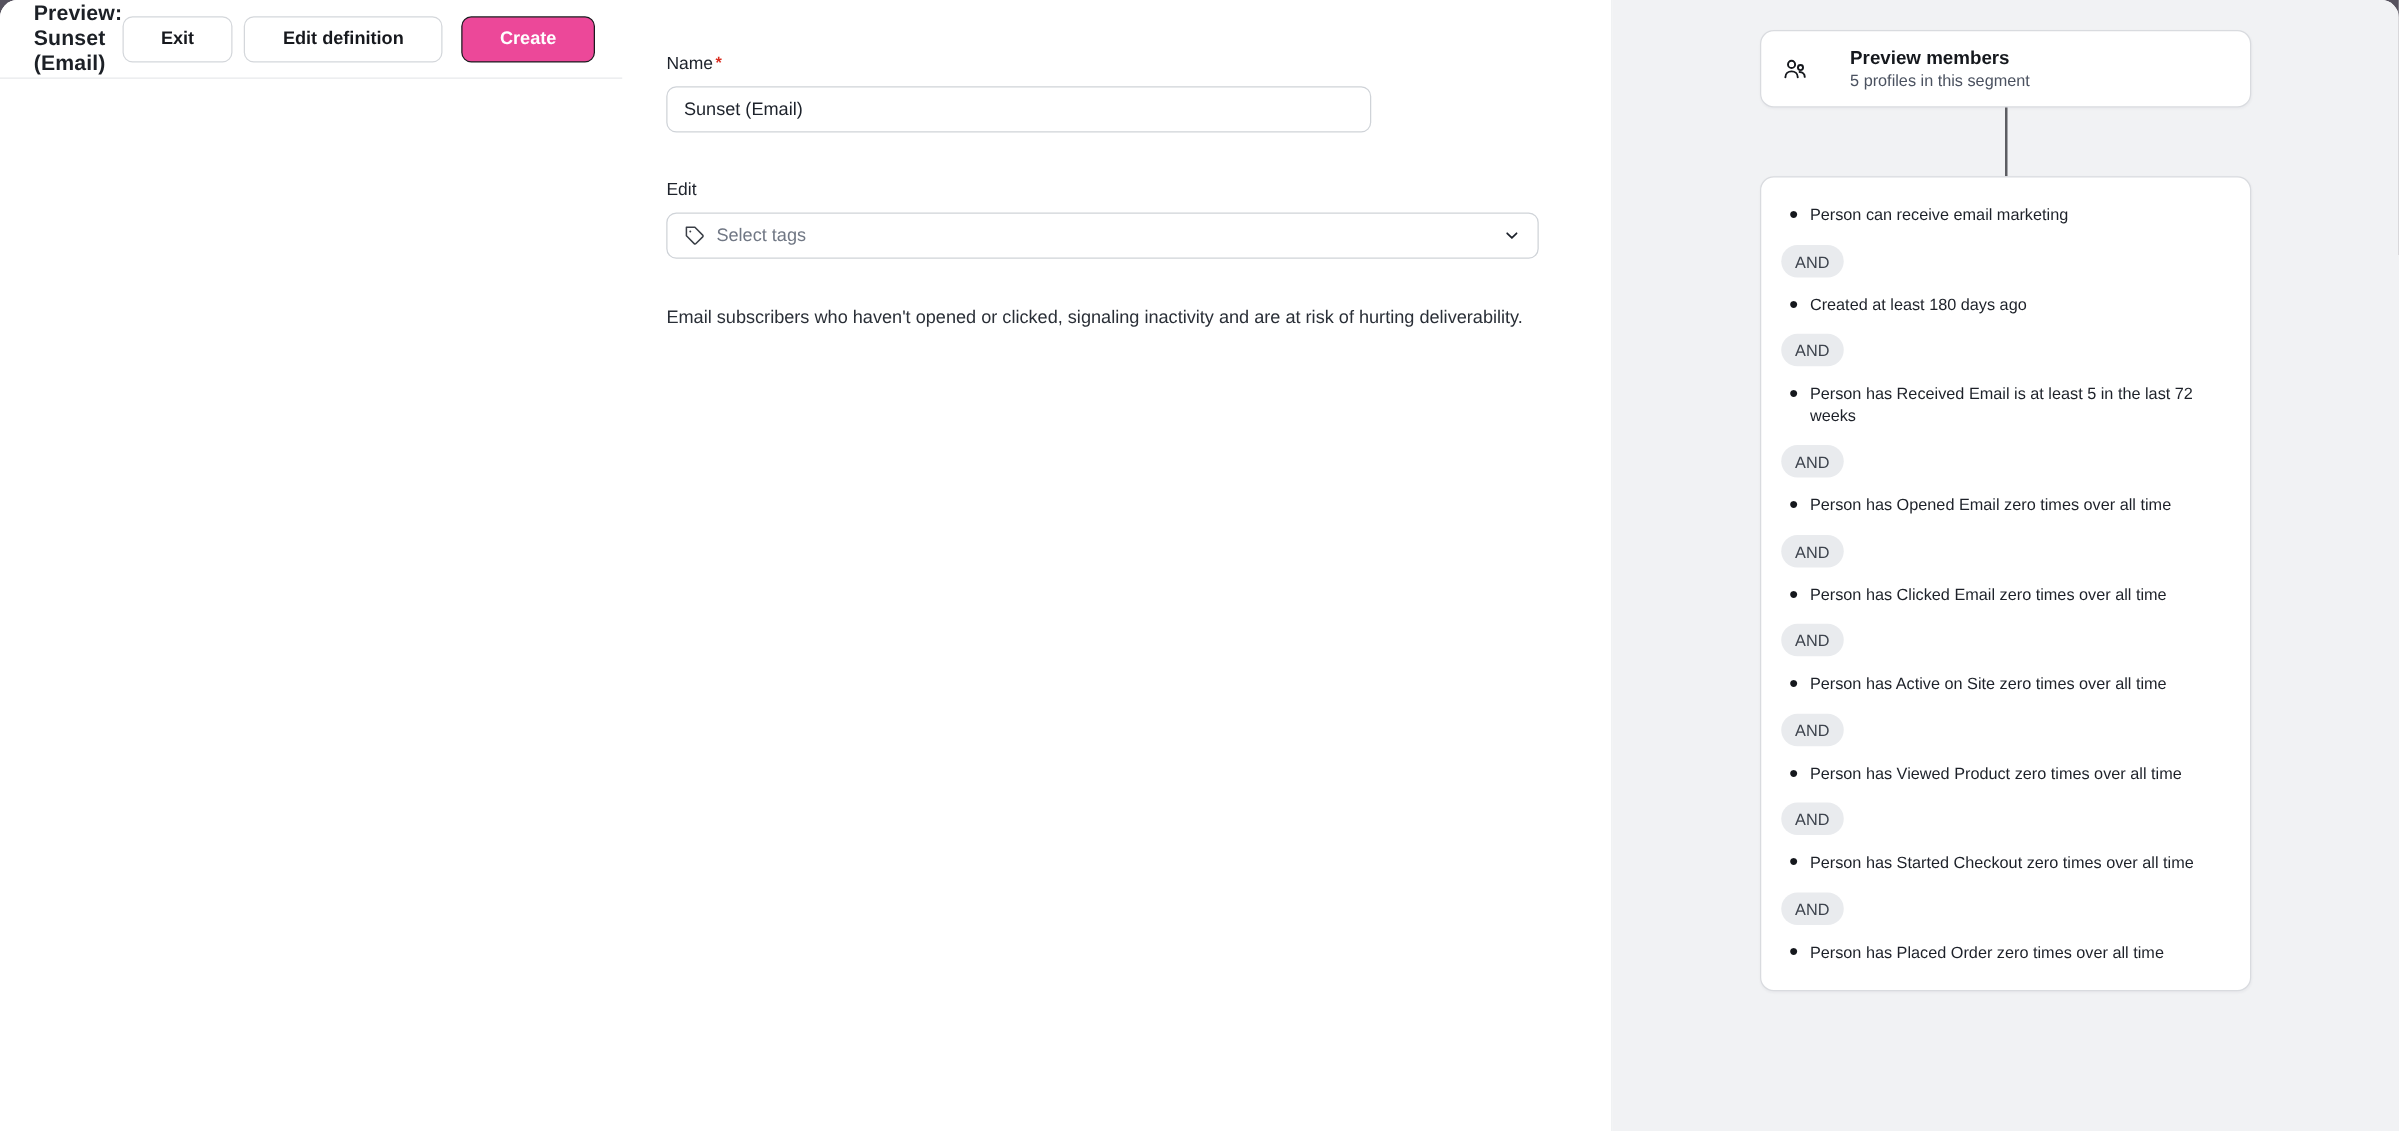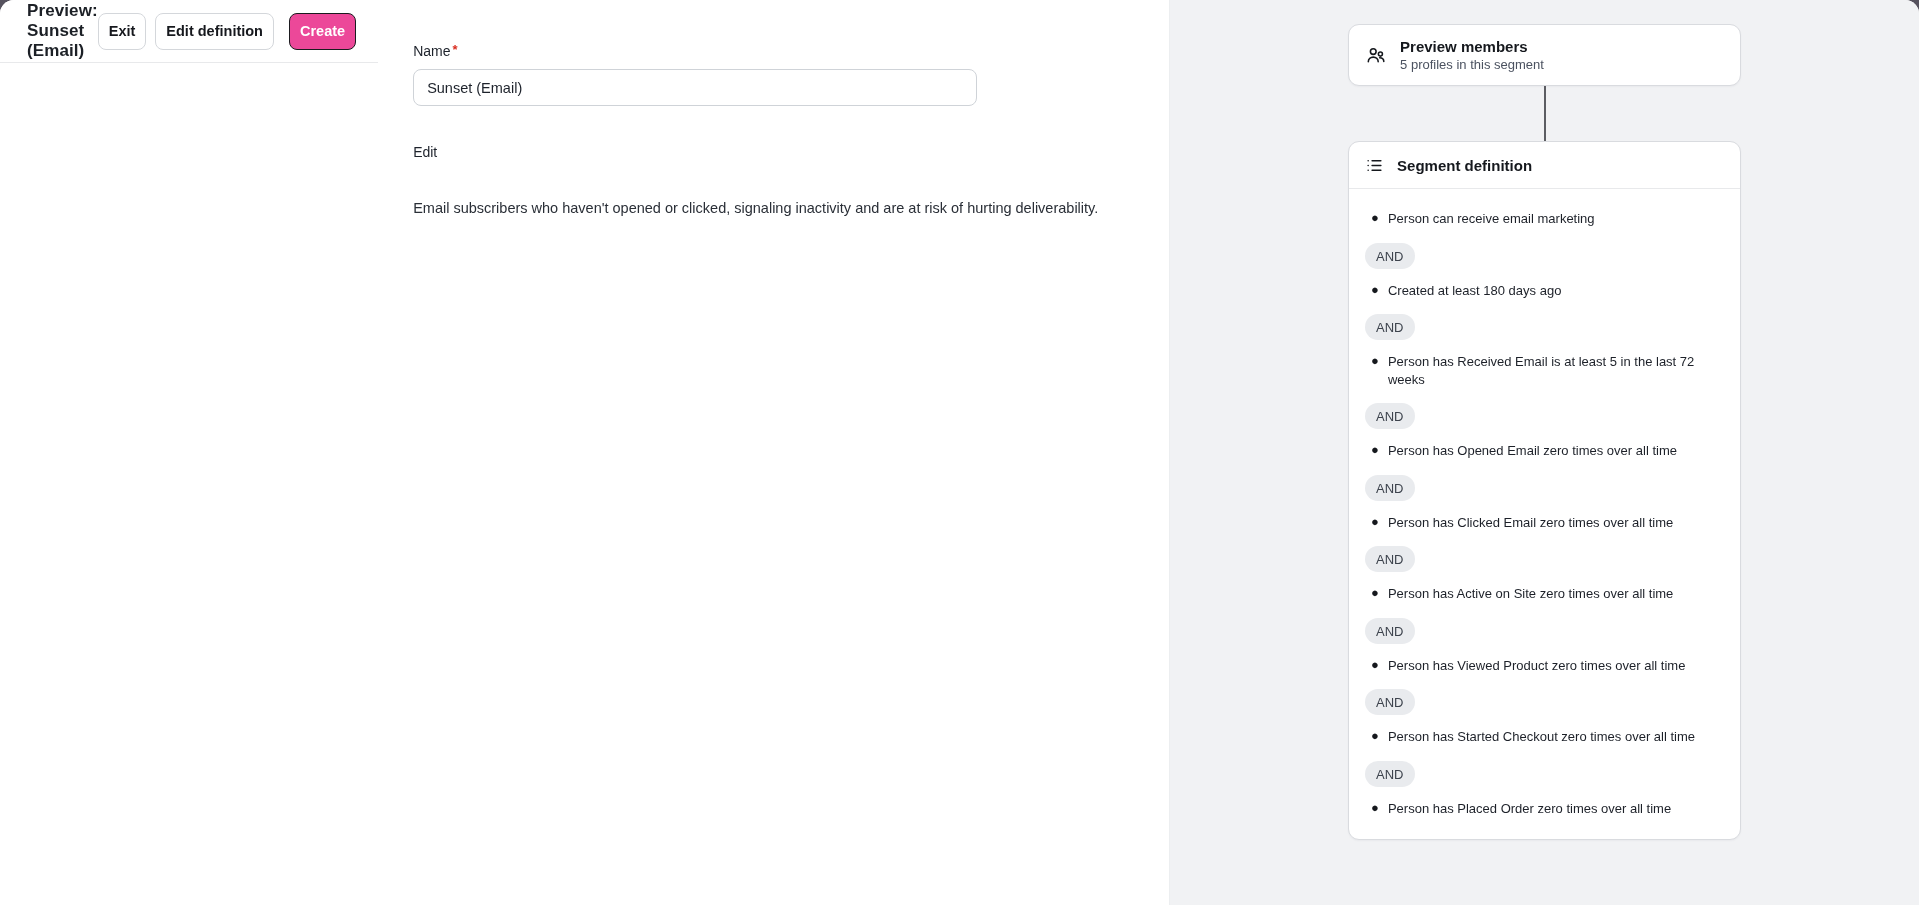--- a/index.html
+++ b/index.html
@@ -20,21 +20,21 @@
   .topbar {
     height: 63px; flex: 0 0 63px;
     display: flex; align-items: center; justify-content: space-between;
     padding: 0 22px 0 27px;
     background: #fff;
     border-bottom: 1px solid #e8e9eb;
   }
   .page-title { font-size: 17px; font-weight: 700; color: #1c2026; letter-spacing: .1px; }
   .topbar-actions { display: flex; align-items: center; gap: 9px; }
   .btn {
-    height: 37px; padding: 0 10px;
+    height: 37px; padding: 0 30px;
     border-radius: 8px; font-size: 14.5px; font-weight: 600;
     font-family: "Liberation Sans", sans-serif;
     cursor: pointer; white-space: nowrap;
   }
   .btn-outline { background: #fff; border: 1px solid #d4d7db; color: #16181d; }
   .btn-dark { background: #ec4899; border: 1px solid #1b1b1f; color: #ffffff; margin-left: 6px; }
   
   .body { flex: 1; display: flex; min-height: 0; }
   .left-panel {
     width: 792px; flex: 0 0 792px;
@@ -75,21 +75,21 @@
   .desc-text { font-size: 14.5px; color: #2a2f37; line-height: 1.45; max-width: 710px; }
   
   .card {
     width: 393px;
     background: #fff;
     border: 1px solid #d9dbdf;
     border-radius: 11px;
     box-shadow: 0 1px 2px rgba(16,24,40,.04);
   }
   .pm-card { padding: 13px 16px; display: flex; align-items: center; gap: 13px; cursor: pointer; }
-  .pm-text { display: flex; flex-direction: column; gap: 2px; }
+  .pm-text { display: flex; flex-direction: column; gap: 2px; margin-left: 20px; }
   .card-title { font-size: 15px; font-weight: 700; color: #15181d; }
   .pm-sub { font-size: 13px; color: #4b5260; }
   .connector { width: 2px; height: 55px; background: #5c5d62; }
   .seg-card { margin-bottom: 24px; }
   .seg-header {
     display: flex; align-items: center; gap: 13px;
     padding: 14px 16px 13px 16px;
     border-bottom: 1px solid #e8e9eb;
   }
   .seg-body { padding: 21px 16px 18px 16px; }
@@ -126,20 +126,34 @@
 
     <section class="left-panel">
 
       <div class="field">
         <span class="field-label">Name</span><span class="required">*</span>
         <input class="text-input" type="text" value="Sunset (Email)" style="">
       </div>
 
       <div class="field">
         <span class="field-label">Edit</span>
+        <div class="select-box">
+          <span class="icon">
+            <svg width="17" height="17" viewBox="0 0 24 24" fill="none" stroke="currentColor" stroke-width="1.7" stroke-linejoin="round">
+                <path d="M12.6 2.6H3v9.6l8.8 8.8a1.4 1.4 0 0 0 2 0l7.6-7.6a1.4 1.4 0 0 0 0-2L12.6 2.6z"></path>
+                <circle cx="7.4" cy="7.4" r="1.1" fill="currentColor" stroke="none"></circle>
+              </svg>
+          </span>
+          <span class="select-placeholder">Select tags</span>
+          <span class="icon">
+            <svg width="15" height="15" viewBox="0 0 24 24" fill="none" stroke="#1d222b" stroke-width="2.2" stroke-linecap="round" stroke-linejoin="round">
+                <path d="M6 9l6 6 6-6"></path>
+              </svg>
+          </span>
+        </div>
       </div>
 
       <div>
         <p class="desc-text">Email subscribers who haven't opened or clicked, signaling inactivity and are at risk of hurting deliverability.</p>
       </div>
 
     </section>
 
     <section class="right-panel">
 
@@ -154,31 +168,20 @@
         </span>
         <div class="pm-text">
           <span class="card-title">Preview members</span>
           <span class="pm-sub">5 profiles in this segment</span>
         </div>
       </div>
 
       <div class="connector"></div>
 
       <div class="card seg-card">
-        <div class="seg-header">
-          <span class="icon">
-            <svg width="19" height="19" viewBox="0 0 24 24" fill="none" stroke="#15181d" stroke-width="2" stroke-linecap="round">
-                <circle cx="4" cy="6" r="1" fill="#15181d" stroke="none"></circle>
-                <circle cx="4" cy="12" r="1" fill="#15181d" stroke="none"></circle>
-                <circle cx="4" cy="18" r="1" fill="#15181d" stroke="none"></circle>
-                <path d="M9 6h11M9 12h11M9 18h11"></path>
-              </svg>
-          </span>
-          <span class="card-title">Segment definition</span>
-        </div>
         <div class="seg-body">
 
           <div class="cond">
               <span class="bullet">●︎</span>
               <span>Person can receive email marketing</span>
             </div>
           <span class="and-pill">AND</span>
           <div class="cond">
               <span class="bullet">●︎</span>
               <span>Created at least 180 days ago</span>

